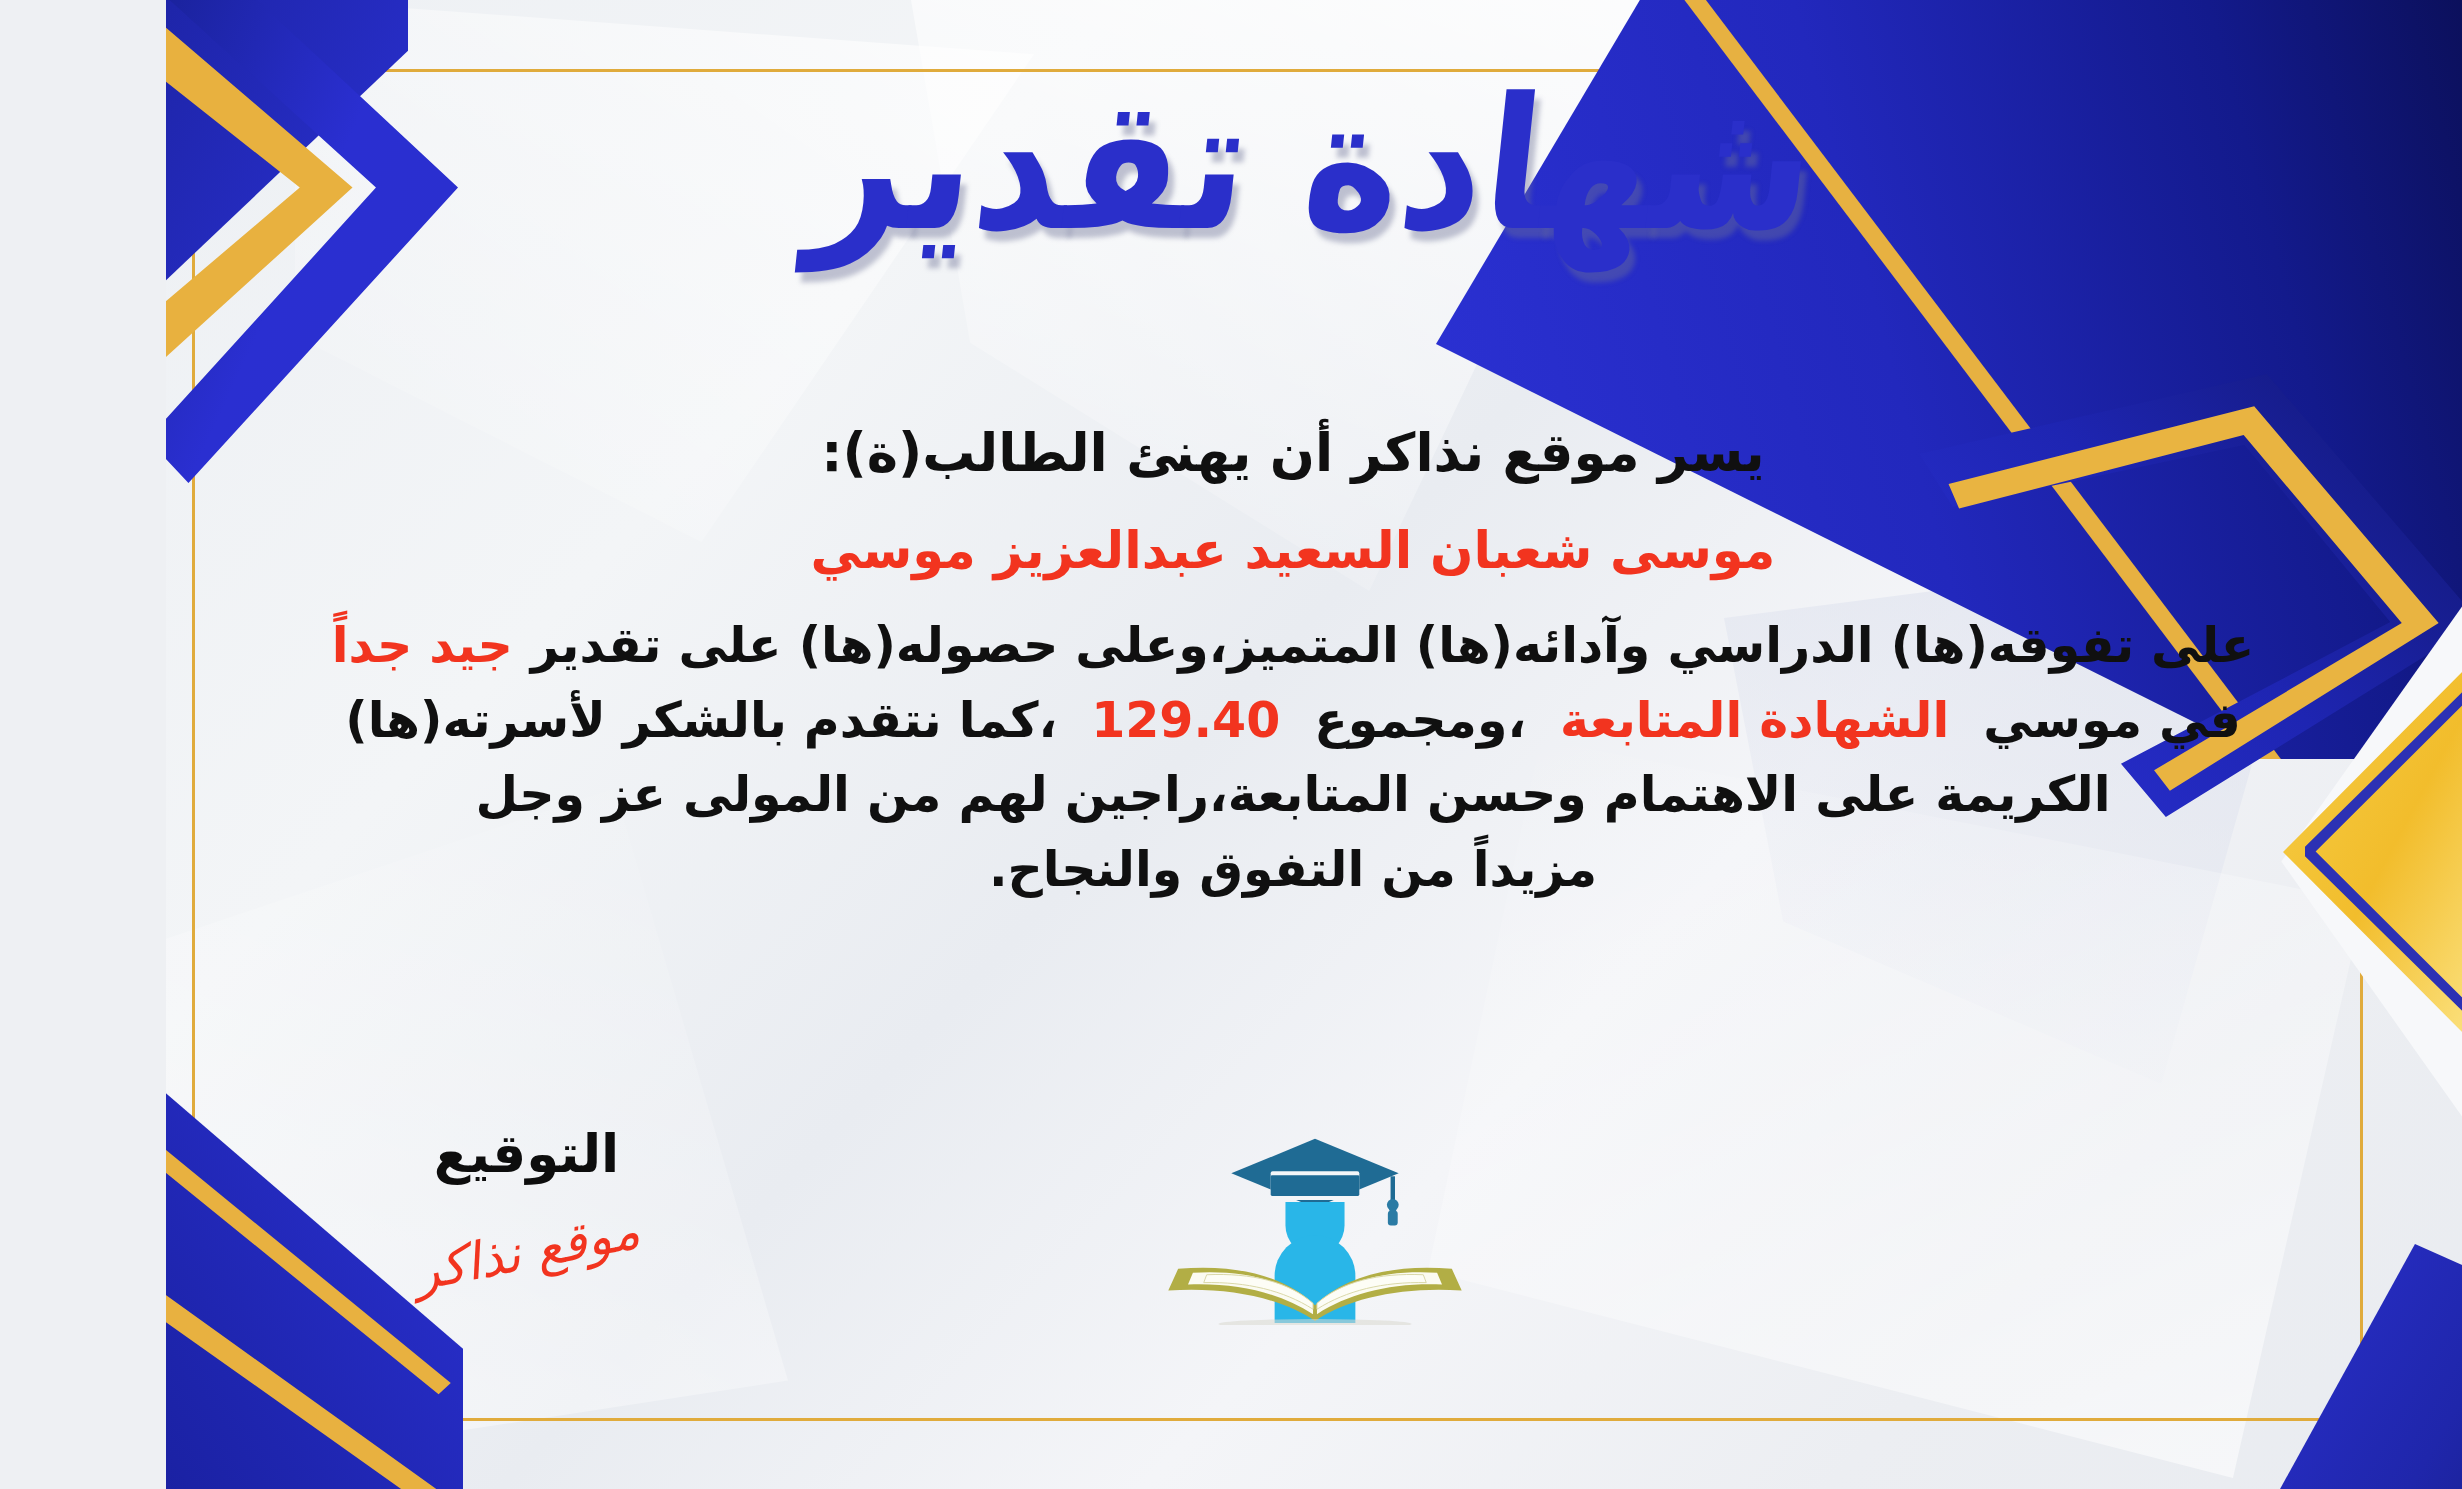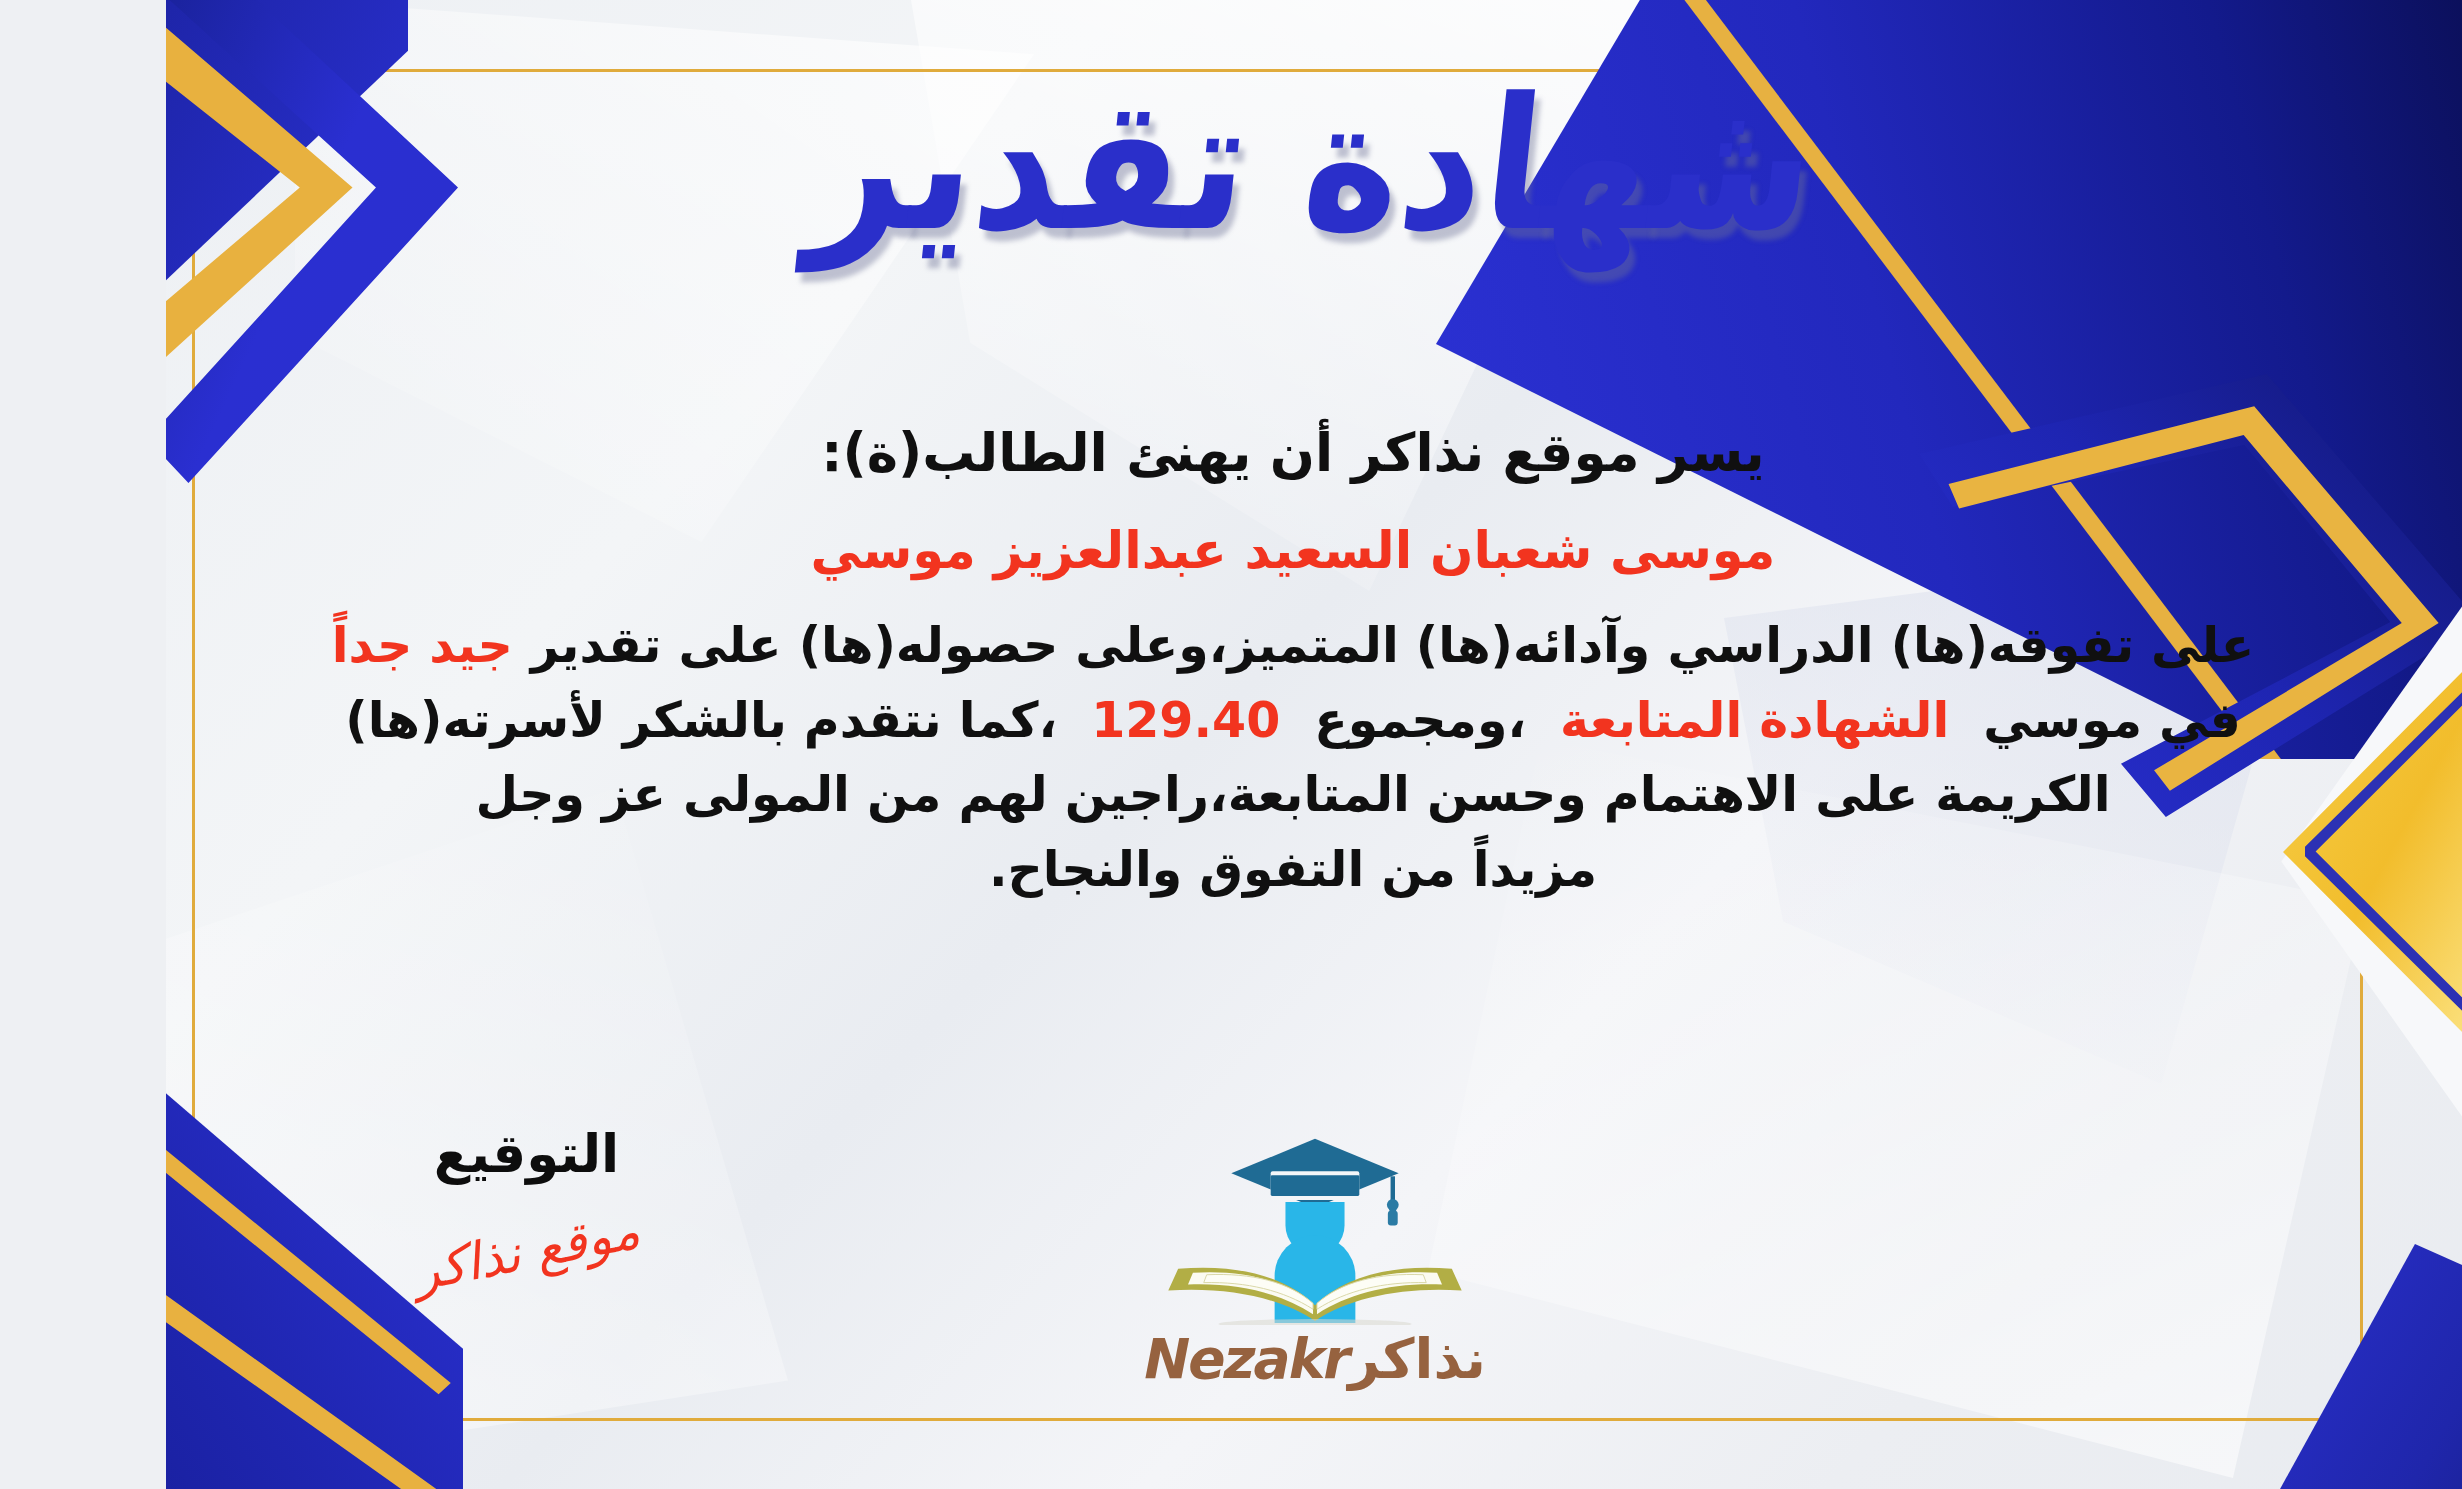--- a/index.html
+++ b/index.html
@@ -306,19 +306,16 @@
           <path d="M390,360 C330,300 230,276 112,286 L92,330 C210,322 320,344 390,392 Z" fill="#b2ae45"></path>
           <path d="M390,360 C450,300 550,276 668,286 L688,330 C570,322 460,344 390,392 Z" fill="#b2ae45"></path>
           <path d="M386,362 C330,308 244,288 142,294 L132,318 C236,314 320,336 386,378 Z" fill="#fbfbf2"></path>
           <path d="M394,362 C450,308 536,288 638,294 L648,318 C544,314 460,336 394,378 Z" fill="#fbfbf2"></path>
           <path d="M386,356 C336,312 262,294 170,298 L164,314 C252,312 326,330 386,368 Z" fill="#fdfdf6" stroke="#d9d7a8" stroke-width="2"></path>
           <path d="M394,356 C444,312 518,294 610,298 L616,314 C528,312 454,330 394,368 Z" fill="#fdfdf6" stroke="#d9d7a8" stroke-width="2"></path>
           <ellipse cx="390" cy="398" rx="196" ry="10" fill="#d8d8cf" opacity=".55"></ellipse>
         </g>
       </svg>
     </div>
-    <div id="logo-wordmark">
-      <span>نذاكر</span><span class="lat">Nezakr</span>
-    </div>
   </div>
 
 </div>
 
 
 </body></html>

